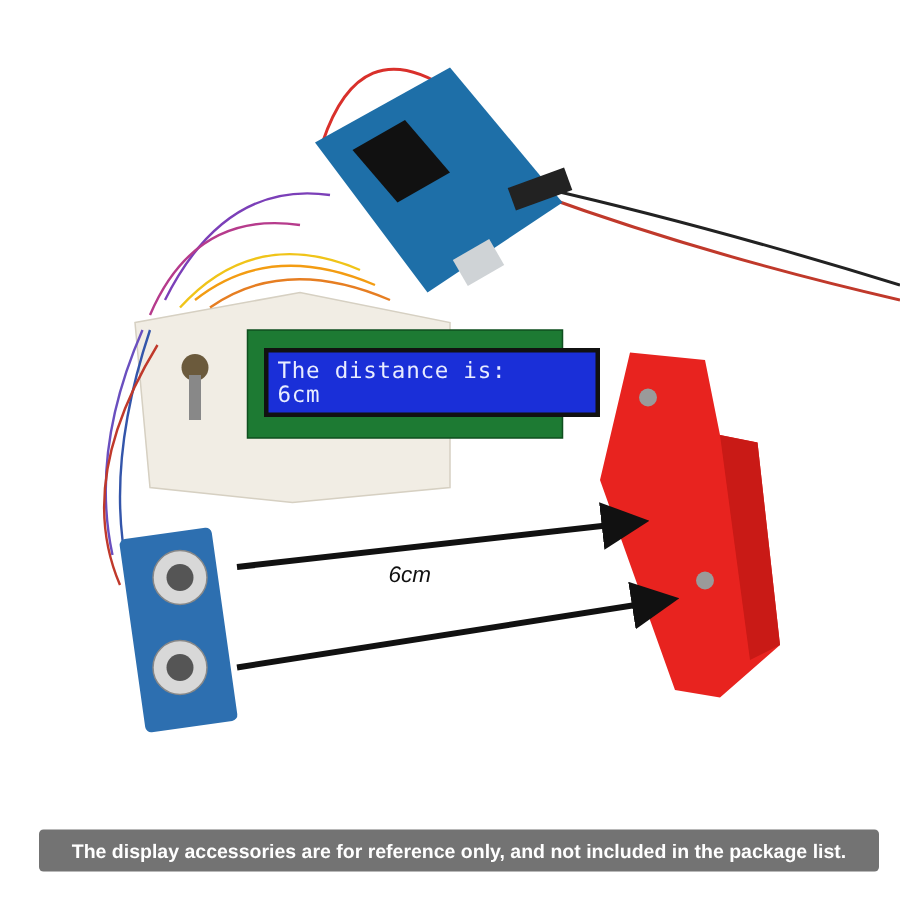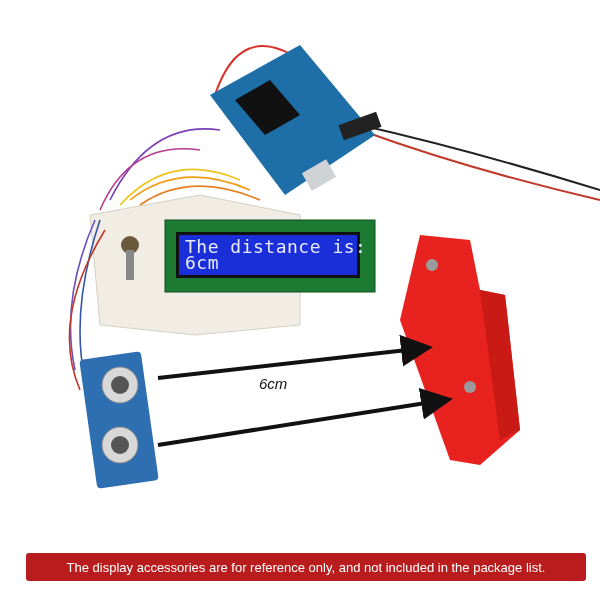--- a/index.html
+++ b/index.html
@@ -1,23 +1,23 @@
 <!DOCTYPE html>
 <html><head>
 <meta charset="utf-8">
 <style>
   html,body{margin:0;padding:0;background:#ffffff;}
   body{width:600px;height:600px;position:relative;overflow:hidden;font-family:"Liberation Sans",sans-serif;}
   .stage{position:absolute;left:0;top:0;width:600px;height:600px;}
   svg{position:absolute;left:0;top:0;}
-  .lcd{position:absolute;left:176px;top:232px;width:184px;height:46px;background:#1a2fd8;border:3px solid #111;box-sizing:border-box;
-       font-family:"DejaVu Sans Mono",monospace;color:#e8ecff;font-size:18px;line-height:16px;padding:4px 6px;letter-spacing:0.5px;}
+  .lcd{position:absolute;left:176px;top:232px;width:224px;height:46px;background:#1a2fd8;border:3px solid #111;box-sizing:border-box;
+       font-family:"DejaVu Sans Mono",monospace;color:#e8ecff;font-size:15px;line-height:16px;padding:4px 6px;letter-spacing:0.5px;}
   .lcd div{white-space:pre;}
   .distance-label{position:absolute;left:259px;top:375px;font-style:italic;font-size:15px;color:#111;}
-  .notice{position:absolute;left:26px;top:553px;width:560px;height:28px;background:#b91c1c;color:#fff;font-weight:normal;font-size:13px;
+  .notice{position:absolute;left:26px;top:553px;width:560px;height:28px;background:#737373;color:#fff;font-weight:bold;font-size:13px;
           display:flex;align-items:center;justify-content:center;border-radius:3px;}
 </style>
 </head>
 <body>
 
 <div class="stage">
   <svg width="600" height="600" viewBox="0 0 600 600">
 
     <path d="M360 125 Q470 150 600 190" stroke="#222" stroke-width="2" fill="none"></path>
     <path d="M360 130 Q470 170 600 200" stroke="#c0392b" stroke-width="2" fill="none"></path>

